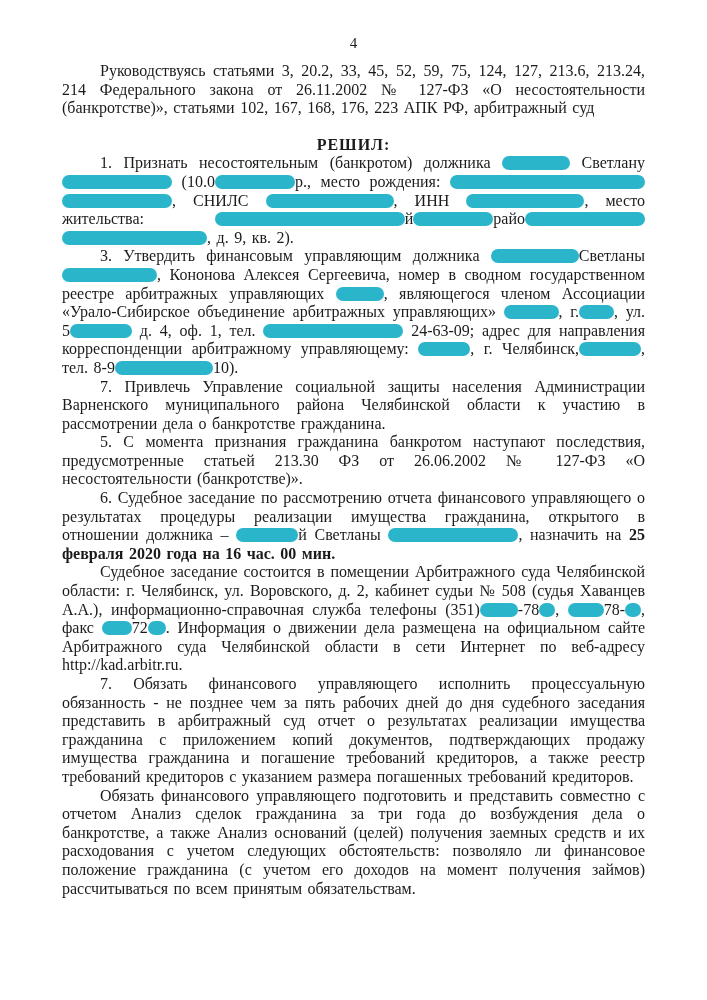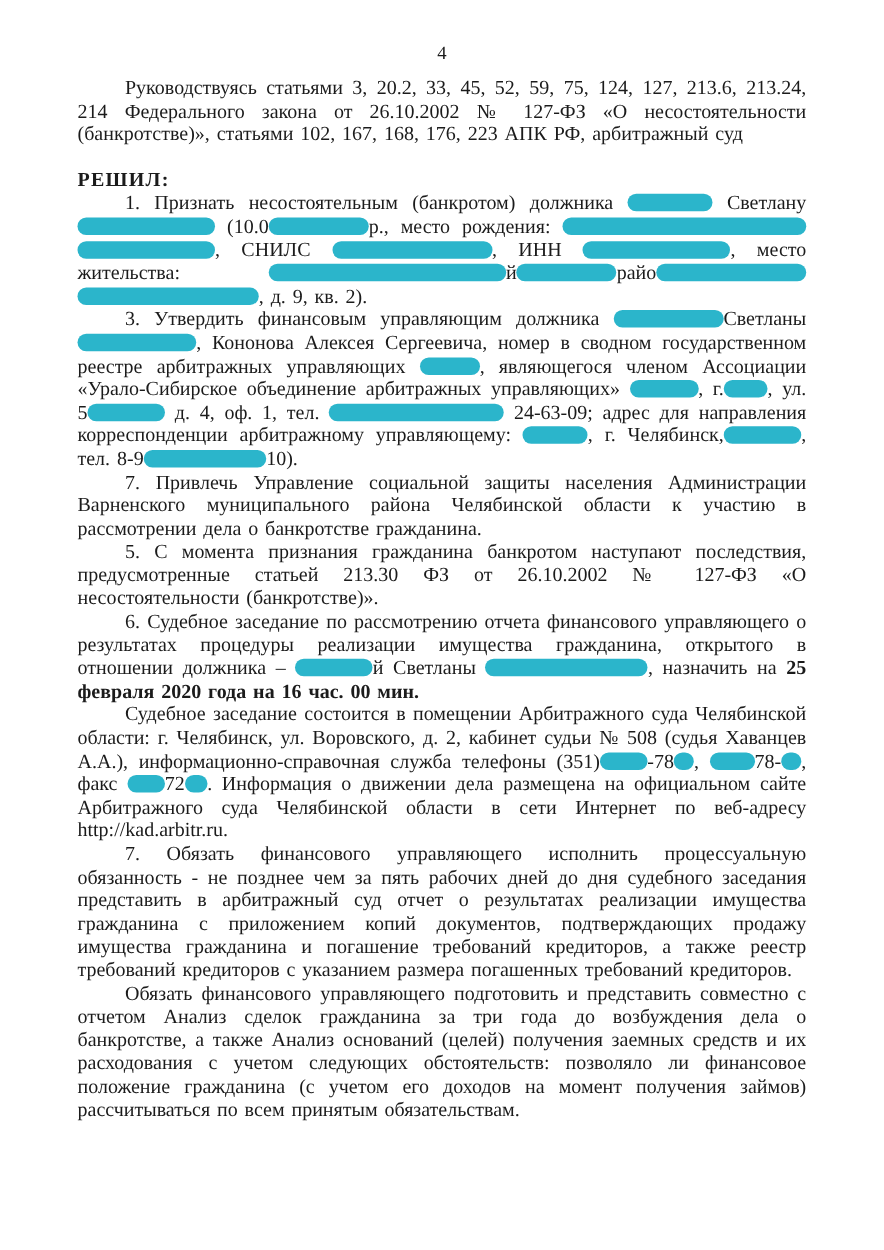--- a/index.html
+++ b/index.html
@@ -20,43 +20,43 @@
     position: absolute; top: 62px; left: 62px; width: 583px;
     font-size: 16px; line-height: 18.6px;
     text-align: justify;
   }
   .doc-body p {
     margin: 0; padding: 0;
     text-indent: 38px;
     word-spacing: 1.5px;
   }
   .doc-body p.center {
-    text-indent: 0;
+    text-align: center; text-indent: 0;
     font-weight: bold;
     margin-top: 18px;
     letter-spacing: 1px;
   }
   .redaction {
     display: inline-block;
     height: 14px;
     border-radius: 8px;
     background: var(--redaction-color, #2bb5cb);
     vertical-align: -2px;
   }
   b { font-weight: bold; }
 </style>
 </head>
 <body style="--redaction-color: #2bb5cb; color: rgb(27, 27, 27);">
 
 <div class="page-number">4</div>
 
 <div class="doc-body">
-    <p>Руководствуясь статьями 3, 20.2, 33, 45, 52, 59, 75, 124, 127, 213.6, 213.24, 214 Федерального закона от 26.10.2002 № 127-ФЗ «О несостоятельности (банкротстве)», статьями 102, 167, 168, 176, 223 АПК РФ, арбитражный суд</p>
+    <p>Руководствуясь статьями 3, 20.2, 33, 45, 52, 59, 75, 124, 127, 213.6, 213.24, 214 Федерального закона от 26.11.2002 № 127-ФЗ «О несостоятельности (банкротстве)», статьями 102, 167, 168, 176, 223 АПК РФ, арбитражный суд</p>
     <p class="center">РЕШИЛ:</p>
     <p>1. Признать несостоятельным (банкротом) должника <span class="redaction" style="width: 68px;"></span> Светлану <span class="redaction" style="width: 110px;"></span> (10.0<span class="redaction" style="width: 80px;"></span>р., место рождения: <span class="redaction" style="width: 195px;"></span> <span class="redaction" style="width: 110px;"></span>, СНИЛС <span class="redaction" style="width: 128px;"></span>, ИНН <span class="redaction" style="width: 118px;"></span>, место жительства: <span class="redaction" style="width: 190px;"></span>й<span class="redaction" style="width: 80px;"></span>райо<span class="redaction" style="width: 120px;"></span> <span class="redaction" style="width: 145px;"></span>, д. 9, кв. 2).</p>
     <p>3. Утвердить финансовым управляющим должника <span class="redaction" style="width: 88px;"></span>Светланы <span class="redaction" style="width: 95px;"></span>, Кононова Алексея Сергеевича, номер в сводном государственном реестре арбитражных управляющих <span class="redaction" style="width: 48px;"></span>, являющегося членом Ассоциации «Урало-Сибирское объединение арбитражных управляющих» <span class="redaction" style="width: 55px;"></span>, г.<span class="redaction" style="width: 35px;"></span>, ул. 5<span class="redaction" style="width: 62px;"></span> д. 4, оф. 1, тел. <span class="redaction" style="width: 140px;"></span> 24-63-09; адрес для направления корреспонденции арбитражному управляющему: <span class="redaction" style="width: 52px;"></span>, г. Челябинск,<span class="redaction" style="width: 62px;"></span>, тел. 8-9<span class="redaction" style="width: 98px;"></span>10).</p>
     <p>7. Привлечь Управление социальной защиты населения Администрации Варненского муниципального района Челябинской области к участию в рассмотрении дела о банкротстве гражданина.</p>
-    <p>5. С момента признания гражданина банкротом наступают последствия, предусмотренные статьей 213.30 ФЗ от 26.10.2002 № 127-ФЗ «О несостоятельности (банкротстве)».</p>
+    <p>5. С момента признания гражданина банкротом наступают последствия, предусмотренные статьей 213.30 ФЗ от 26.06.2002 № 127-ФЗ «О несостоятельности (банкротстве)».</p>
     <p>6. Судебное заседание по рассмотрению отчета финансового управляющего о результатах процедуры реализации имущества гражданина, открытого в отношении должника – <span class="redaction" style="width: 62px;"></span>й Светланы <span class="redaction" style="width: 130px;"></span>, назначить на <b>25 февраля 2020 года на 16 час. 00 мин.</b></p>
     <p>Судебное заседание состоится в помещении Арбитражного суда Челябинской области: г. Челябинск, ул. Воровского, д. 2, кабинет судьи № 508 (судья Хаванцев А.А.), информационно-справочная служба телефоны (351)<span class="redaction" style="width: 38px;"></span>-78<span class="redaction" style="width: 16px;"></span>, <span class="redaction" style="width: 36px;"></span>78-<span class="redaction" style="width: 16px;"></span>, факс <span class="redaction" style="width: 30px;"></span>72<span class="redaction" style="width: 18px;"></span>. Информация о движении дела размещена на официальном сайте Арбитражного суда Челябинской области в сети Интернет по веб-адресу http://kad.arbitr.ru.</p>
     <p>7. Обязать финансового управляющего исполнить процессуальную обязанность - не позднее чем за пять рабочих дней до дня судебного заседания представить в арбитражный суд отчет о результатах реализации имущества гражданина с приложением копий документов, подтверждающих продажу имущества гражданина и погашение требований кредиторов, а также реестр требований кредиторов с указанием размера погашенных требований кредиторов.</p>
     <p>Обязать финансового управляющего подготовить и представить совместно с отчетом Анализ сделок гражданина за три года до возбуждения дела о банкротстве, а также Анализ оснований (целей) получения заемных средств и их расходования с учетом следующих обстоятельств: позволяло ли финансовое положение гражданина (с учетом его доходов на момент получения займов) рассчитываться по всем принятым обязательствам.</p>
   </div>
 
 </body></html>

